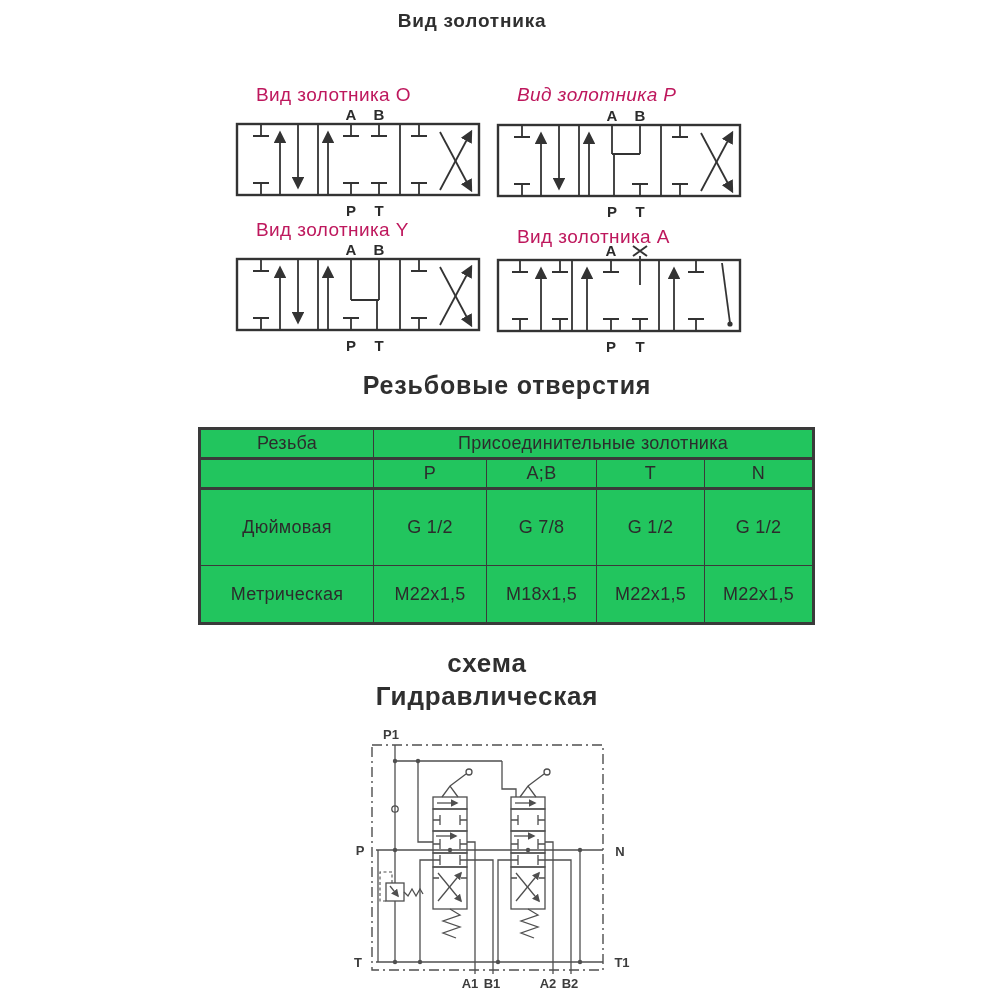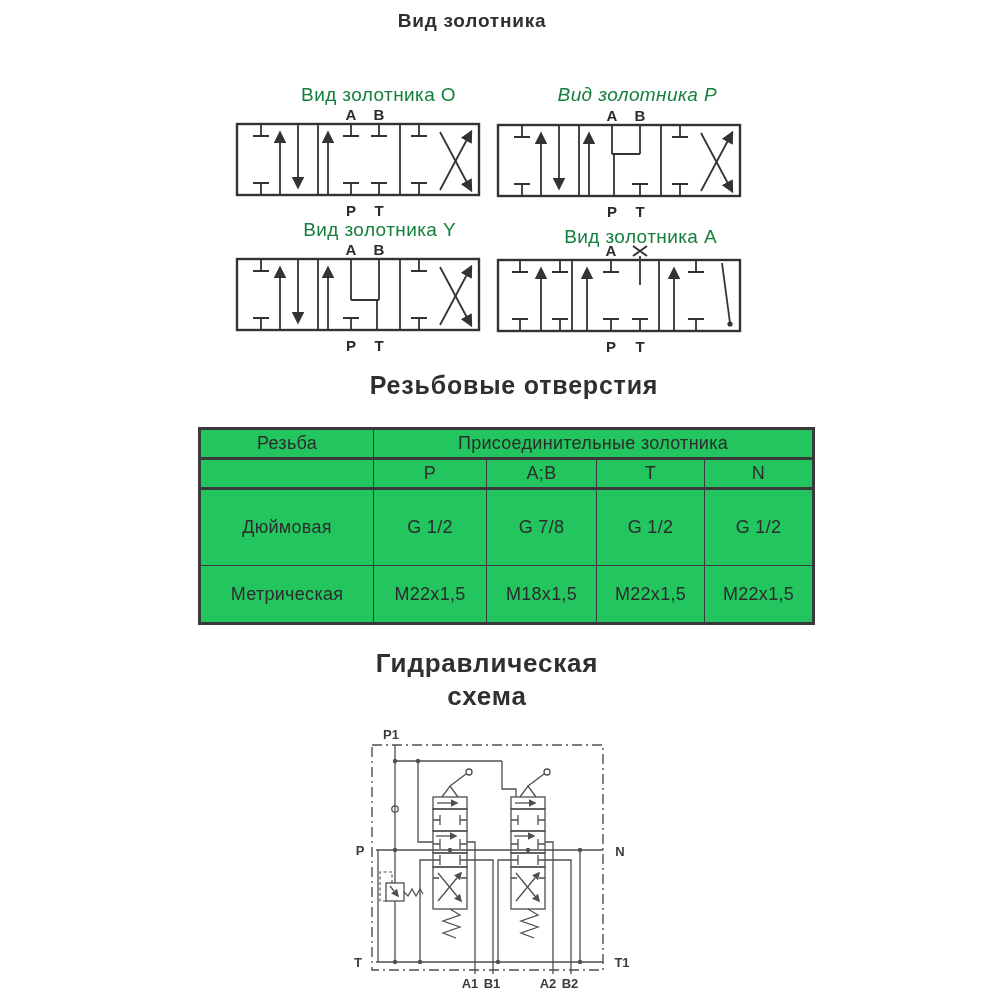--- a/index.html
+++ b/index.html
@@ -3,21 +3,21 @@
 <meta charset="utf-8">
 <style>
   html,body{margin:0;padding:0;background:#ffffff;}
   #page{position:relative;width:1000px;height:1000px;background:#ffffff;overflow:hidden;
         font-family:"Liberation Sans",sans-serif;color:#2e2e2e;}
   .abs{position:absolute;}
   .heading{font-weight:bold;color:#2f2f2f;letter-spacing:0.8px;text-align:center;}
   .title-main{font-size:19px;}
   .title-section{font-size:25px;}
   .title-schema{font-size:26px;line-height:33px;}
-  .spool-label{font-size:19px;color:#15803d;text-align:right;letter-spacing:0.4px;}
+  .spool-label{font-size:19px;color:#be185d;text-align:left;letter-spacing:0.4px;}
   svg.spool{position:absolute;}
   svg.spool .ln{fill:none;stroke:#333333;stroke-width:1.8;}
   svg.spool .frame{fill:none;stroke:#333333;stroke-width:2.4;}
   svg.spool text{font-family:"Liberation Sans",sans-serif;font-size:15px;font-weight:bold;
                  fill:#2b2b2b;text-anchor:middle;}
   svg.spool .xmark{fill:none;stroke:#333333;stroke-width:2;}
   svg.schema{position:absolute;}
   svg.schema .sl{fill:none;stroke:#4f4f4f;stroke-width:1.3;}
   svg.schema .dashdot{fill:none;stroke:#4f4f4f;stroke-width:1.4;stroke-dasharray:10 4 2 4;}
   svg.schema .dash{fill:none;stroke:#4f4f4f;stroke-width:1.1;stroke-dasharray:3 2.5;}
@@ -129,21 +129,21 @@
     <path class="ln" d="M93,88 V26" marker-end="url(#aA)"></path>
     <path class="ln" d="M117,17 v12 M109,29 h16 M117,88 v-12 M109,76 h16 M146,88 v-12 M138,76 h16"></path>
     <path class="ln" d="M180,88 V26" marker-end="url(#aA)"></path>
     <path class="ln" d="M202,17 v12 M194,29 h16 M202,88 v-12 M194,76 h16"></path>
     <path class="ln" d="M228,20 L236,80"></path>
     <circle cx="236" cy="81" r="2.6" fill="#333333"></circle>
     <text x="117" y="109">P</text>
     <text x="146" y="109">T</text>
   </svg>
 
-  <div class="abs heading title-section" style="left:357px;top:371px;width:300px;margin-left:7px;">Резьбовые отверстия</div>
+  <div class="abs heading title-section" style="left:357px;top:371px;width:300px;">Резьбовые отверстия</div>
 
   <table class="threads">
     <colgroup>
       <col style="width:174px">
         <col style="width:113px">
         <col style="width:110px">
       <col style="width:108px">
         <col style="width:109px">
     </colgroup>
     <tbody>
@@ -169,22 +169,22 @@
         <td>Метрическая</td>
         <td>М22х1,5</td>
         <td>М18х1,5</td>
         <td>М22х1,5</td>
         <td>М22х1,5</td>
       </tr>
     </tbody>
   </table>
 
   <div class="abs heading title-schema" style="left:337px;top:647px;width:300px;">
+    <div>схема</div>
     <div>Гидравлическая</div>
-    <div>схема</div>
   </div>
 
   <svg class="schema" style="left:330px;top:710px;" width="350" height="290" viewBox="0 0 350 290">
     <defs>
       <marker id="aS" viewBox="0 0 10 10" refX="8" refY="5" markerWidth="6" markerHeight="6" orient="auto">
         <path class="arrfillS" d="M0,0 L10,5 L0,10 z"></path>
       </marker>
     </defs>
 
     <rect class="dashdot" x="42" y="35" width="231" height="225"></rect>

